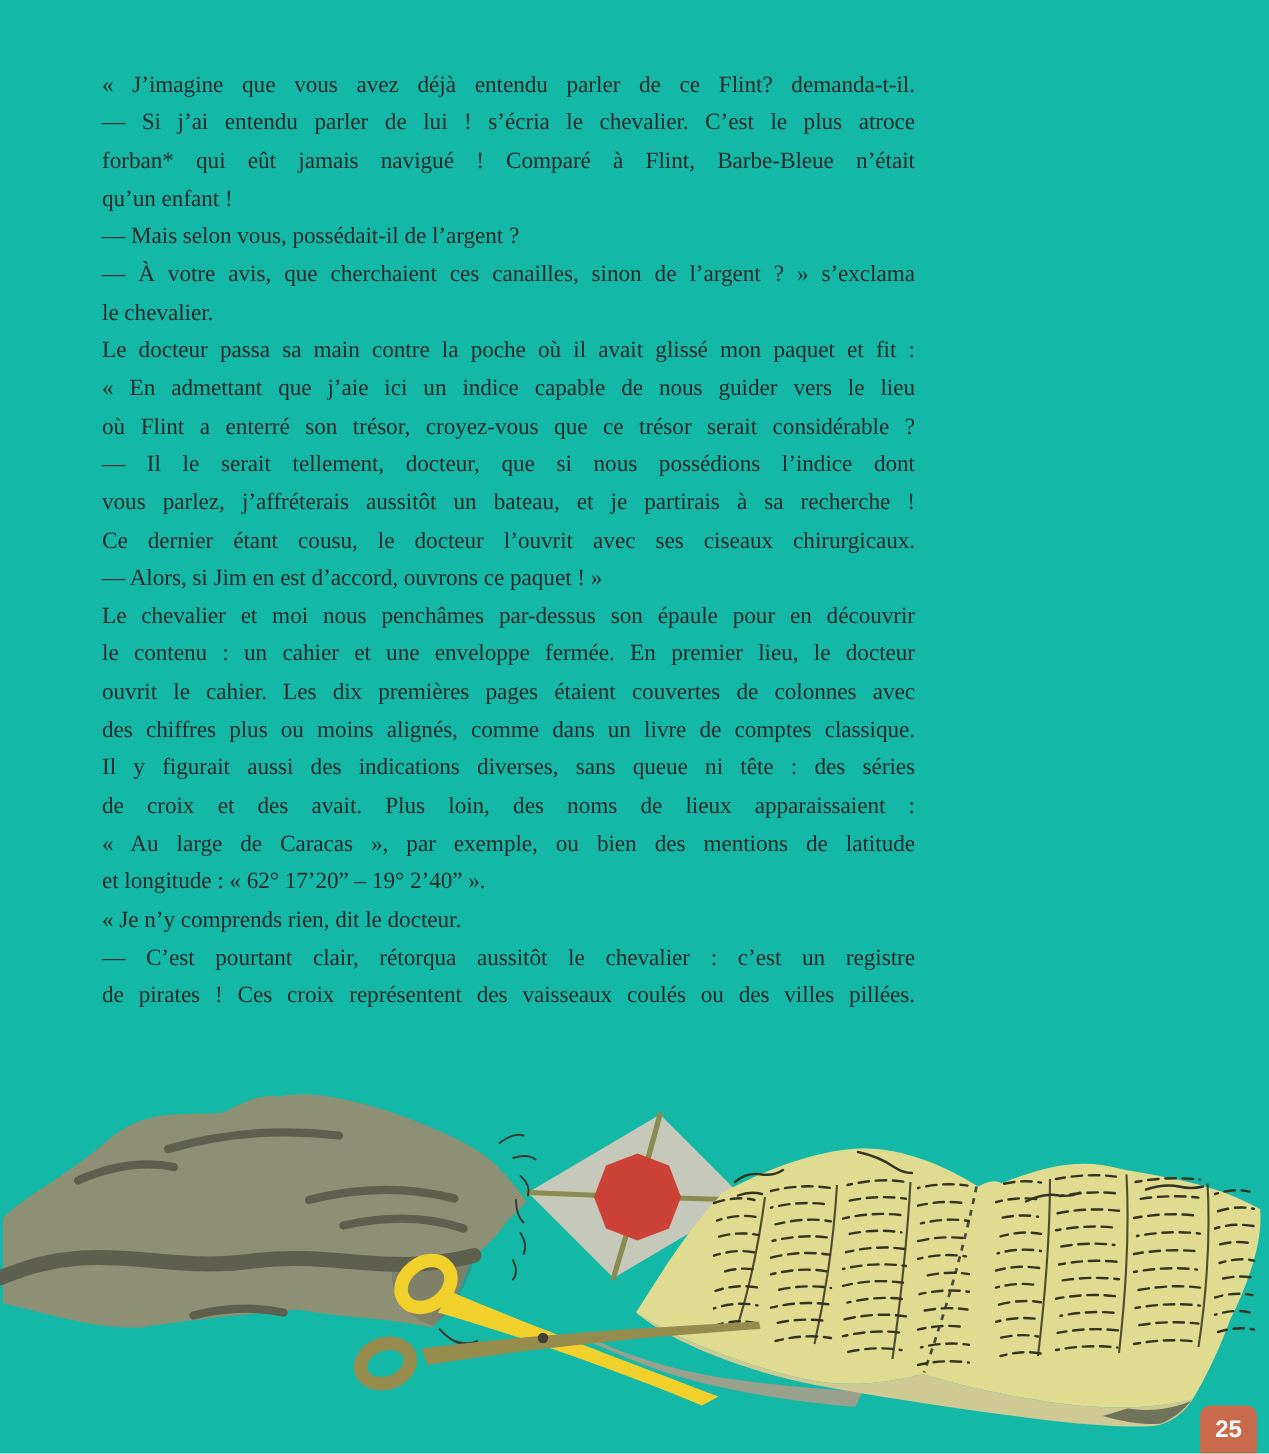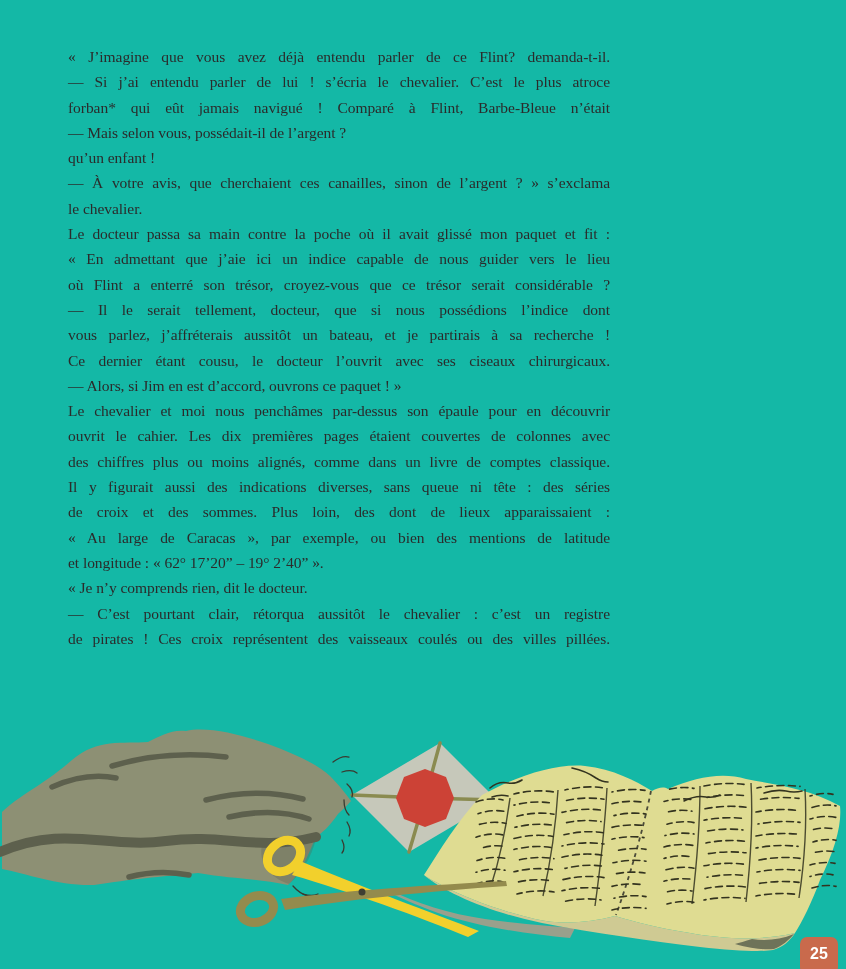--- a/index.html
+++ b/index.html
@@ -50,36 +50,37 @@
 </style>
 </head>
 <body>
 
 <div class="page">
 
   <div class="body-text">
       <div class="line flush">« J’imagine que vous avez déjà entendu parler de ce Flint? demanda-t-il.</div>
       <div class="line flush">— Si j’ai entendu parler de lui ! s’écria le chevalier. C’est le plus atroce</div>
       <div class="line flush">forban* qui eût jamais navigué ! Comparé à Flint, Barbe-Bleue n’était</div>
+      <div class="line">qu’un enfant !</div>
       <div class="line">— Mais selon vous, possédait-il de l’argent ?</div>
-      <div class="line">qu’un enfant !</div>
       <div class="line flush">— À votre avis, que cherchaient ces canailles, sinon de l’argent ? » s’exclama</div>
       <div class="line">le chevalier.</div>
       <div class="line flush">Le docteur passa sa main contre la poche où il avait glissé mon paquet et fit :</div>
       <div class="line flush">« En admettant que j’aie ici un indice capable de nous guider vers le lieu</div>
       <div class="line flush">où Flint a enterré son trésor, croyez-vous que ce trésor serait considérable ?</div>
       <div class="line flush">— Il le serait tellement, docteur, que si nous possédions l’indice dont</div>
       <div class="line flush">vous parlez, j’affréterais aussitôt un bateau, et je partirais à sa recherche !</div>
       <div class="line flush">Ce dernier étant cousu, le docteur l’ouvrit avec ses ciseaux chirurgicaux.</div>
       <div class="line">— Alors, si Jim en est d’accord, ouvrons ce paquet ! »</div>
       <div class="line flush">Le chevalier et moi nous penchâmes par-dessus son épaule pour en découvrir</div>
+      <div class="line flush">le contenu : un cahier et une enveloppe fermée. En premier lieu, le docteur</div>
       <div class="line flush">ouvrit le cahier. Les dix premières pages étaient couvertes de colonnes avec</div>
       <div class="line flush">des chiffres plus ou moins alignés, comme dans un livre de comptes classique.</div>
       <div class="line flush">Il y figurait aussi des indications diverses, sans queue ni tête : des séries</div>
-      <div class="line flush">de croix et des sommes. Plus loin, des dont de lieux apparaissaient :</div>
+      <div class="line flush">de croix et des avait. Plus loin, des noms de lieux apparaissaient :</div>
       <div class="line flush">« Au large de Caracas », par exemple, ou bien des mentions de latitude</div>
       <div class="line">et longitude : « 62° 17’20” – 19° 2’40” ».</div>
       <div class="line">« Je n’y comprends rien, dit le docteur.</div>
       <div class="line flush">— C’est pourtant clair, rétorqua aussitôt le chevalier : c’est un registre</div>
       <div class="line flush">de pirates ! Ces croix représentent des vaisseaux coulés ou des villes pillées.</div>
     </div>
 
   <svg class="illustration" viewBox="0 0 846 969" xmlns="http://www.w3.org/2000/svg">
 
     <g>

